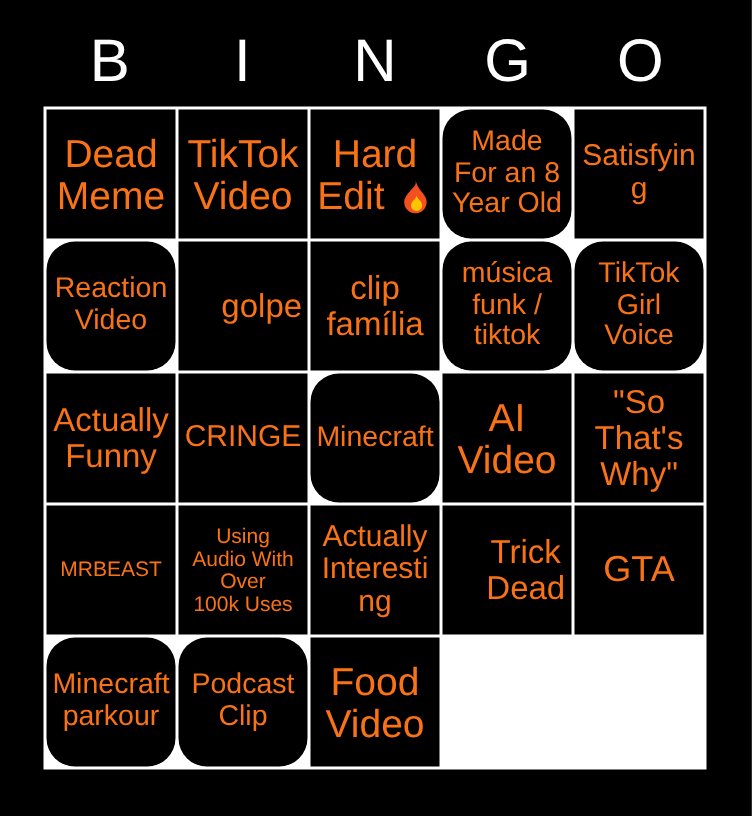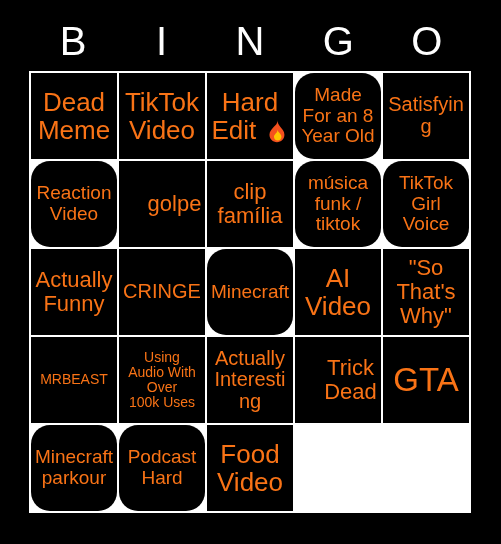--- a/index.html
+++ b/index.html
@@ -74,21 +74,21 @@
     line-height: 1.08;
     word-wrap: break-word;
   }
   .bingo-cell .cell-text {
     display: block;
     width: 100%;
     white-space: pre-line;
   }
 
   
-  .fs-xxl  { font-size: 33px; }
+  .fs-xxl  { font-size: 24px; }
   .fs-xl   { font-size: 22px; padding-left: 28px; }
   .fs-lg   { font-size: 26px; }
   .fs-md   { font-size: 22px; }
   .fs-sm   { font-size: 19px; border-radius: 19px; }
   .fs-xs   { font-size: 20px; }
   .fs-xxs  { font-size: 14px; }
 
   
   .flame-icon {
     display: inline-block;
@@ -194,21 +194,21 @@
       </div>
       <div class="bingo-cell fs-xxl">
         <span class="cell-text">GTA</span>
       </div>
       <div class="bingo-cell fs-sm">
         <span class="cell-text">Minecraft
 parkour</span>
       </div>
       <div class="bingo-cell fs-sm">
         <span class="cell-text">Podcast
-Hard</span>
+Clip</span>
       </div>
       <div class="bingo-cell fs-lg">
         <span class="cell-text">Food
 Video</span>
       </div>
     </div>
 
 </div>
 
 </body></html>

